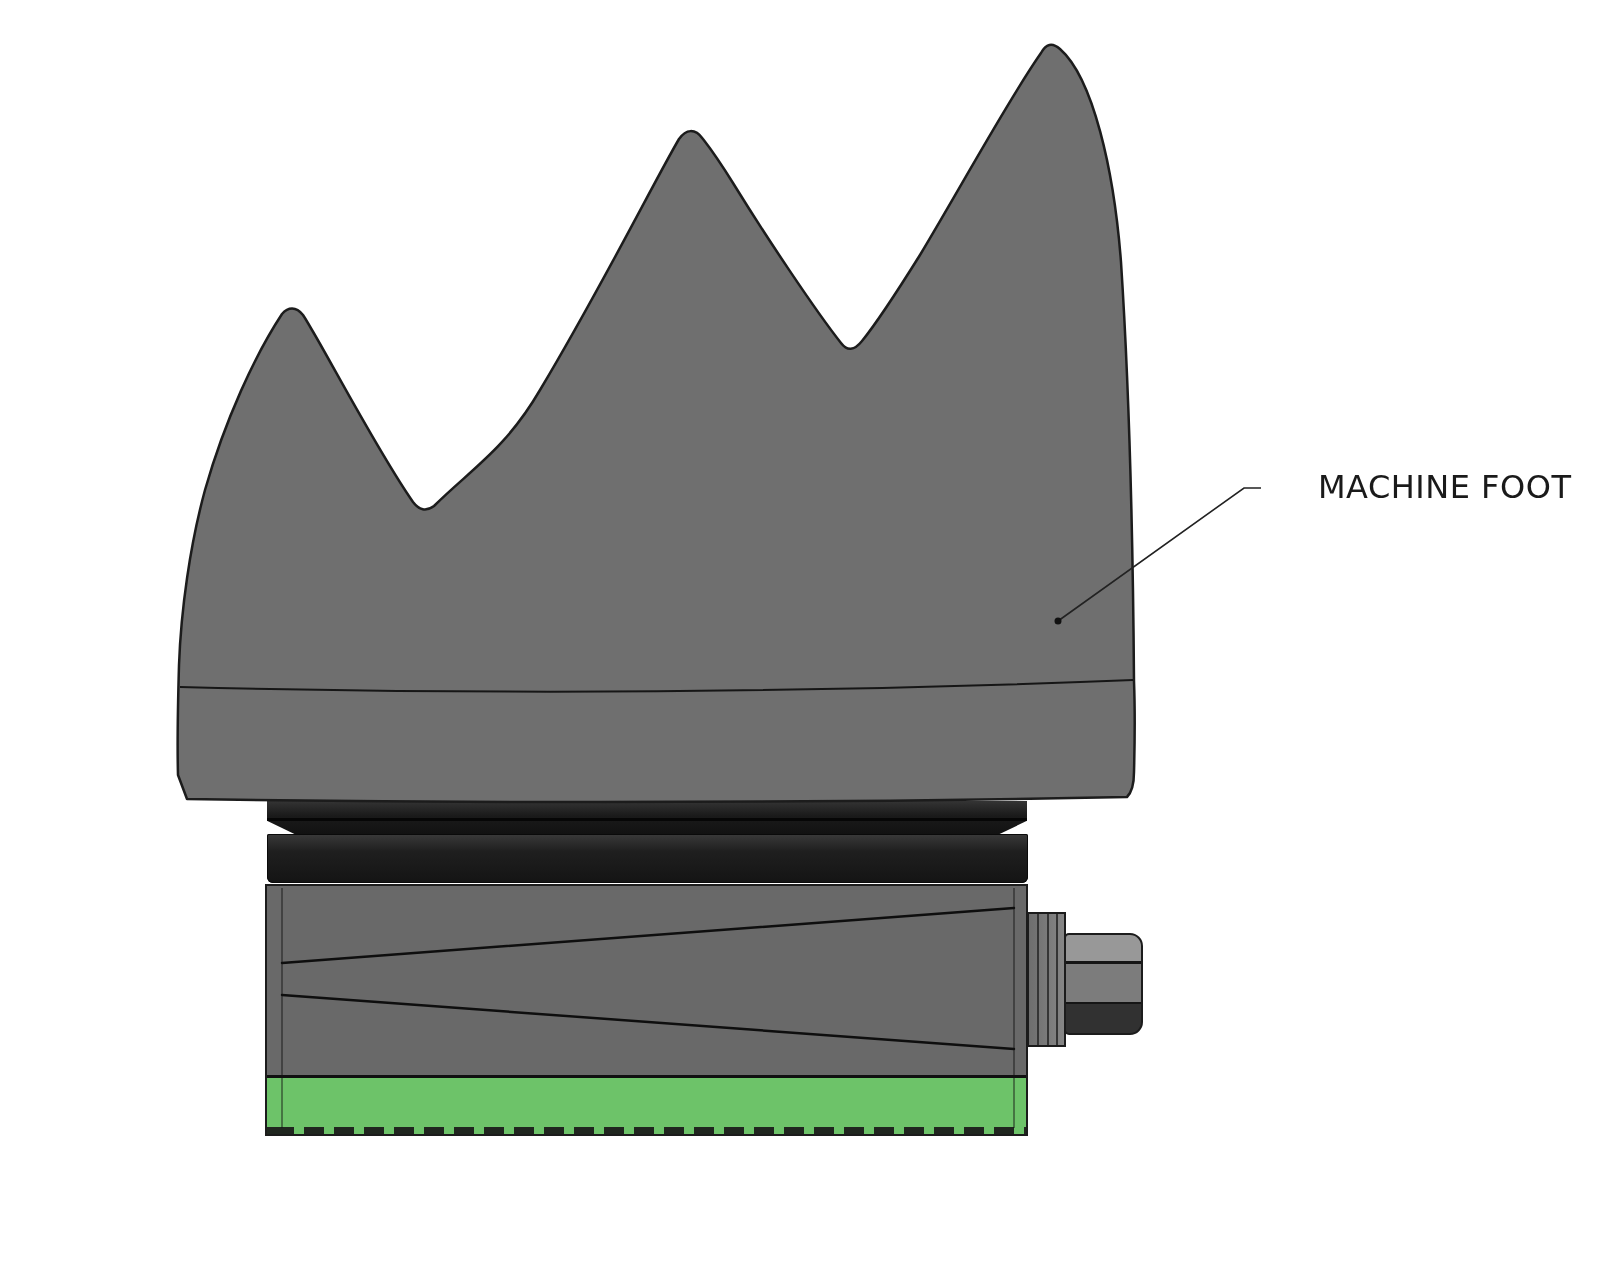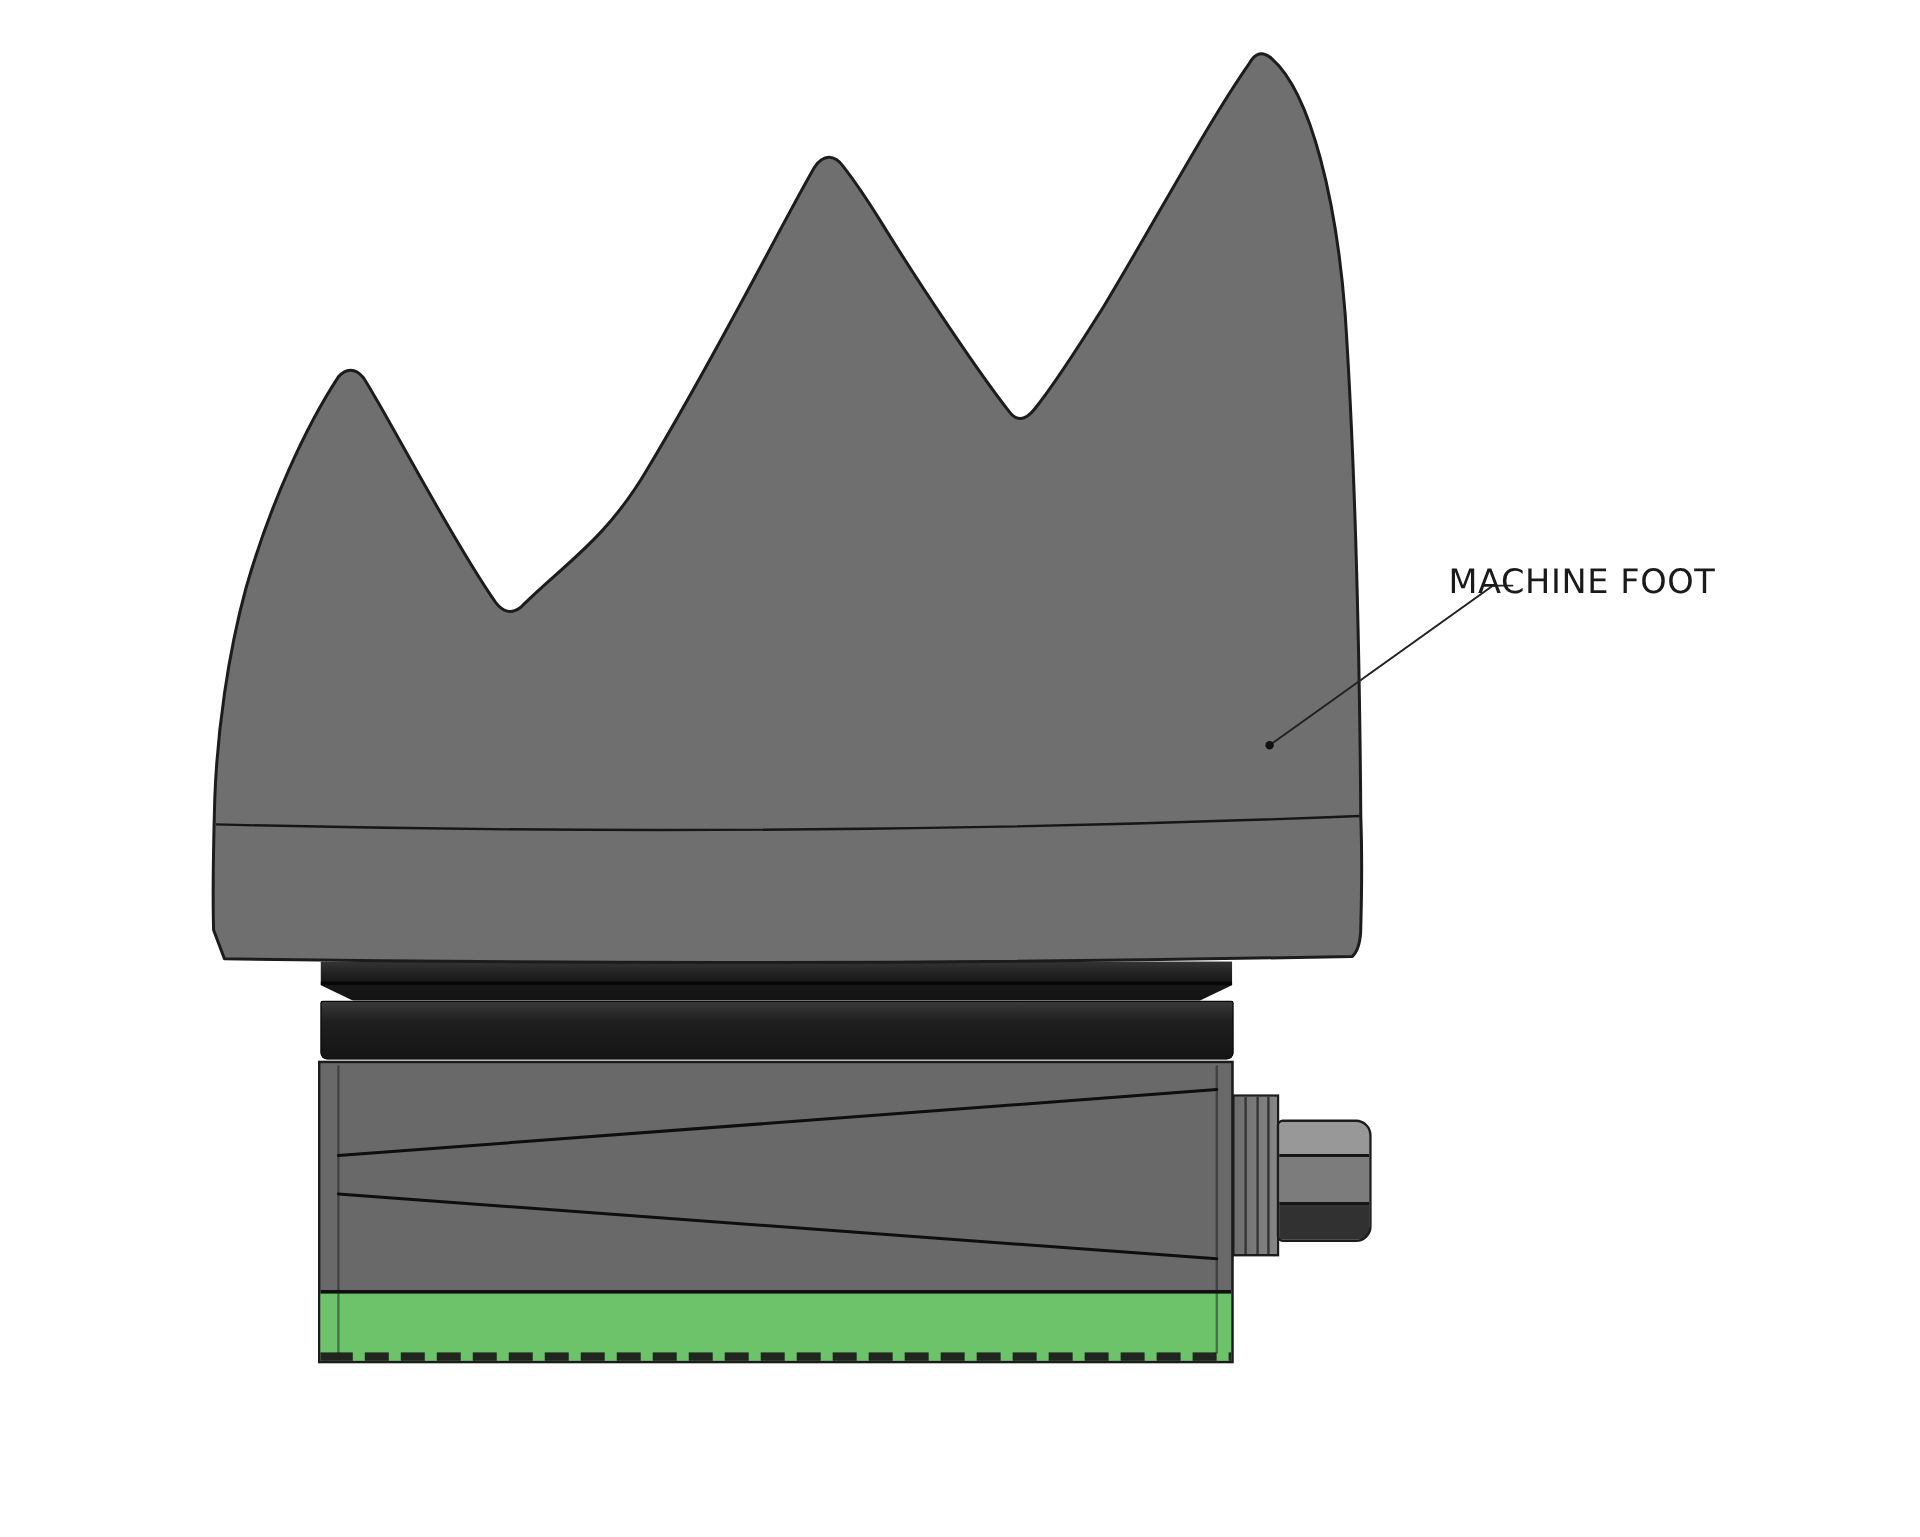--- a/index.html
+++ b/index.html
@@ -68,22 +68,22 @@
   }
   
   #overlay{left:0;top:0;width:1600px;height:1281px;pointer-events:none;}
   #foot-shape{fill:var(--foot-gray);stroke:var(--outline);stroke-width:2.5;stroke-linejoin:round;}
   .thin-line{fill:none;stroke:#161616;stroke-width:2;}
   .wedge-line{fill:none;stroke:#0e0e0e;stroke-width:2.5;stroke-linecap:round;}
   .edge-line{stroke:rgba(20,20,20,.45);stroke-width:2;}
   .leader{fill:none;stroke:#222;stroke-width:1.6;}
   
   #machine-foot-label{
-    left:1207px;top:471px;
-    font-size:28px;letter-spacing:.5px;color:var(--label-color);
+    left:1318px;top:471px;
+    font-size:32px;letter-spacing:.5px;color:var(--label-color);
     white-space:nowrap;line-height:1;
   }
 </style>
 </head>
 <body>
 
 <div id="stage">
 
   <div class="abs" id="collar">
     <div id="collar-groove"></div>

